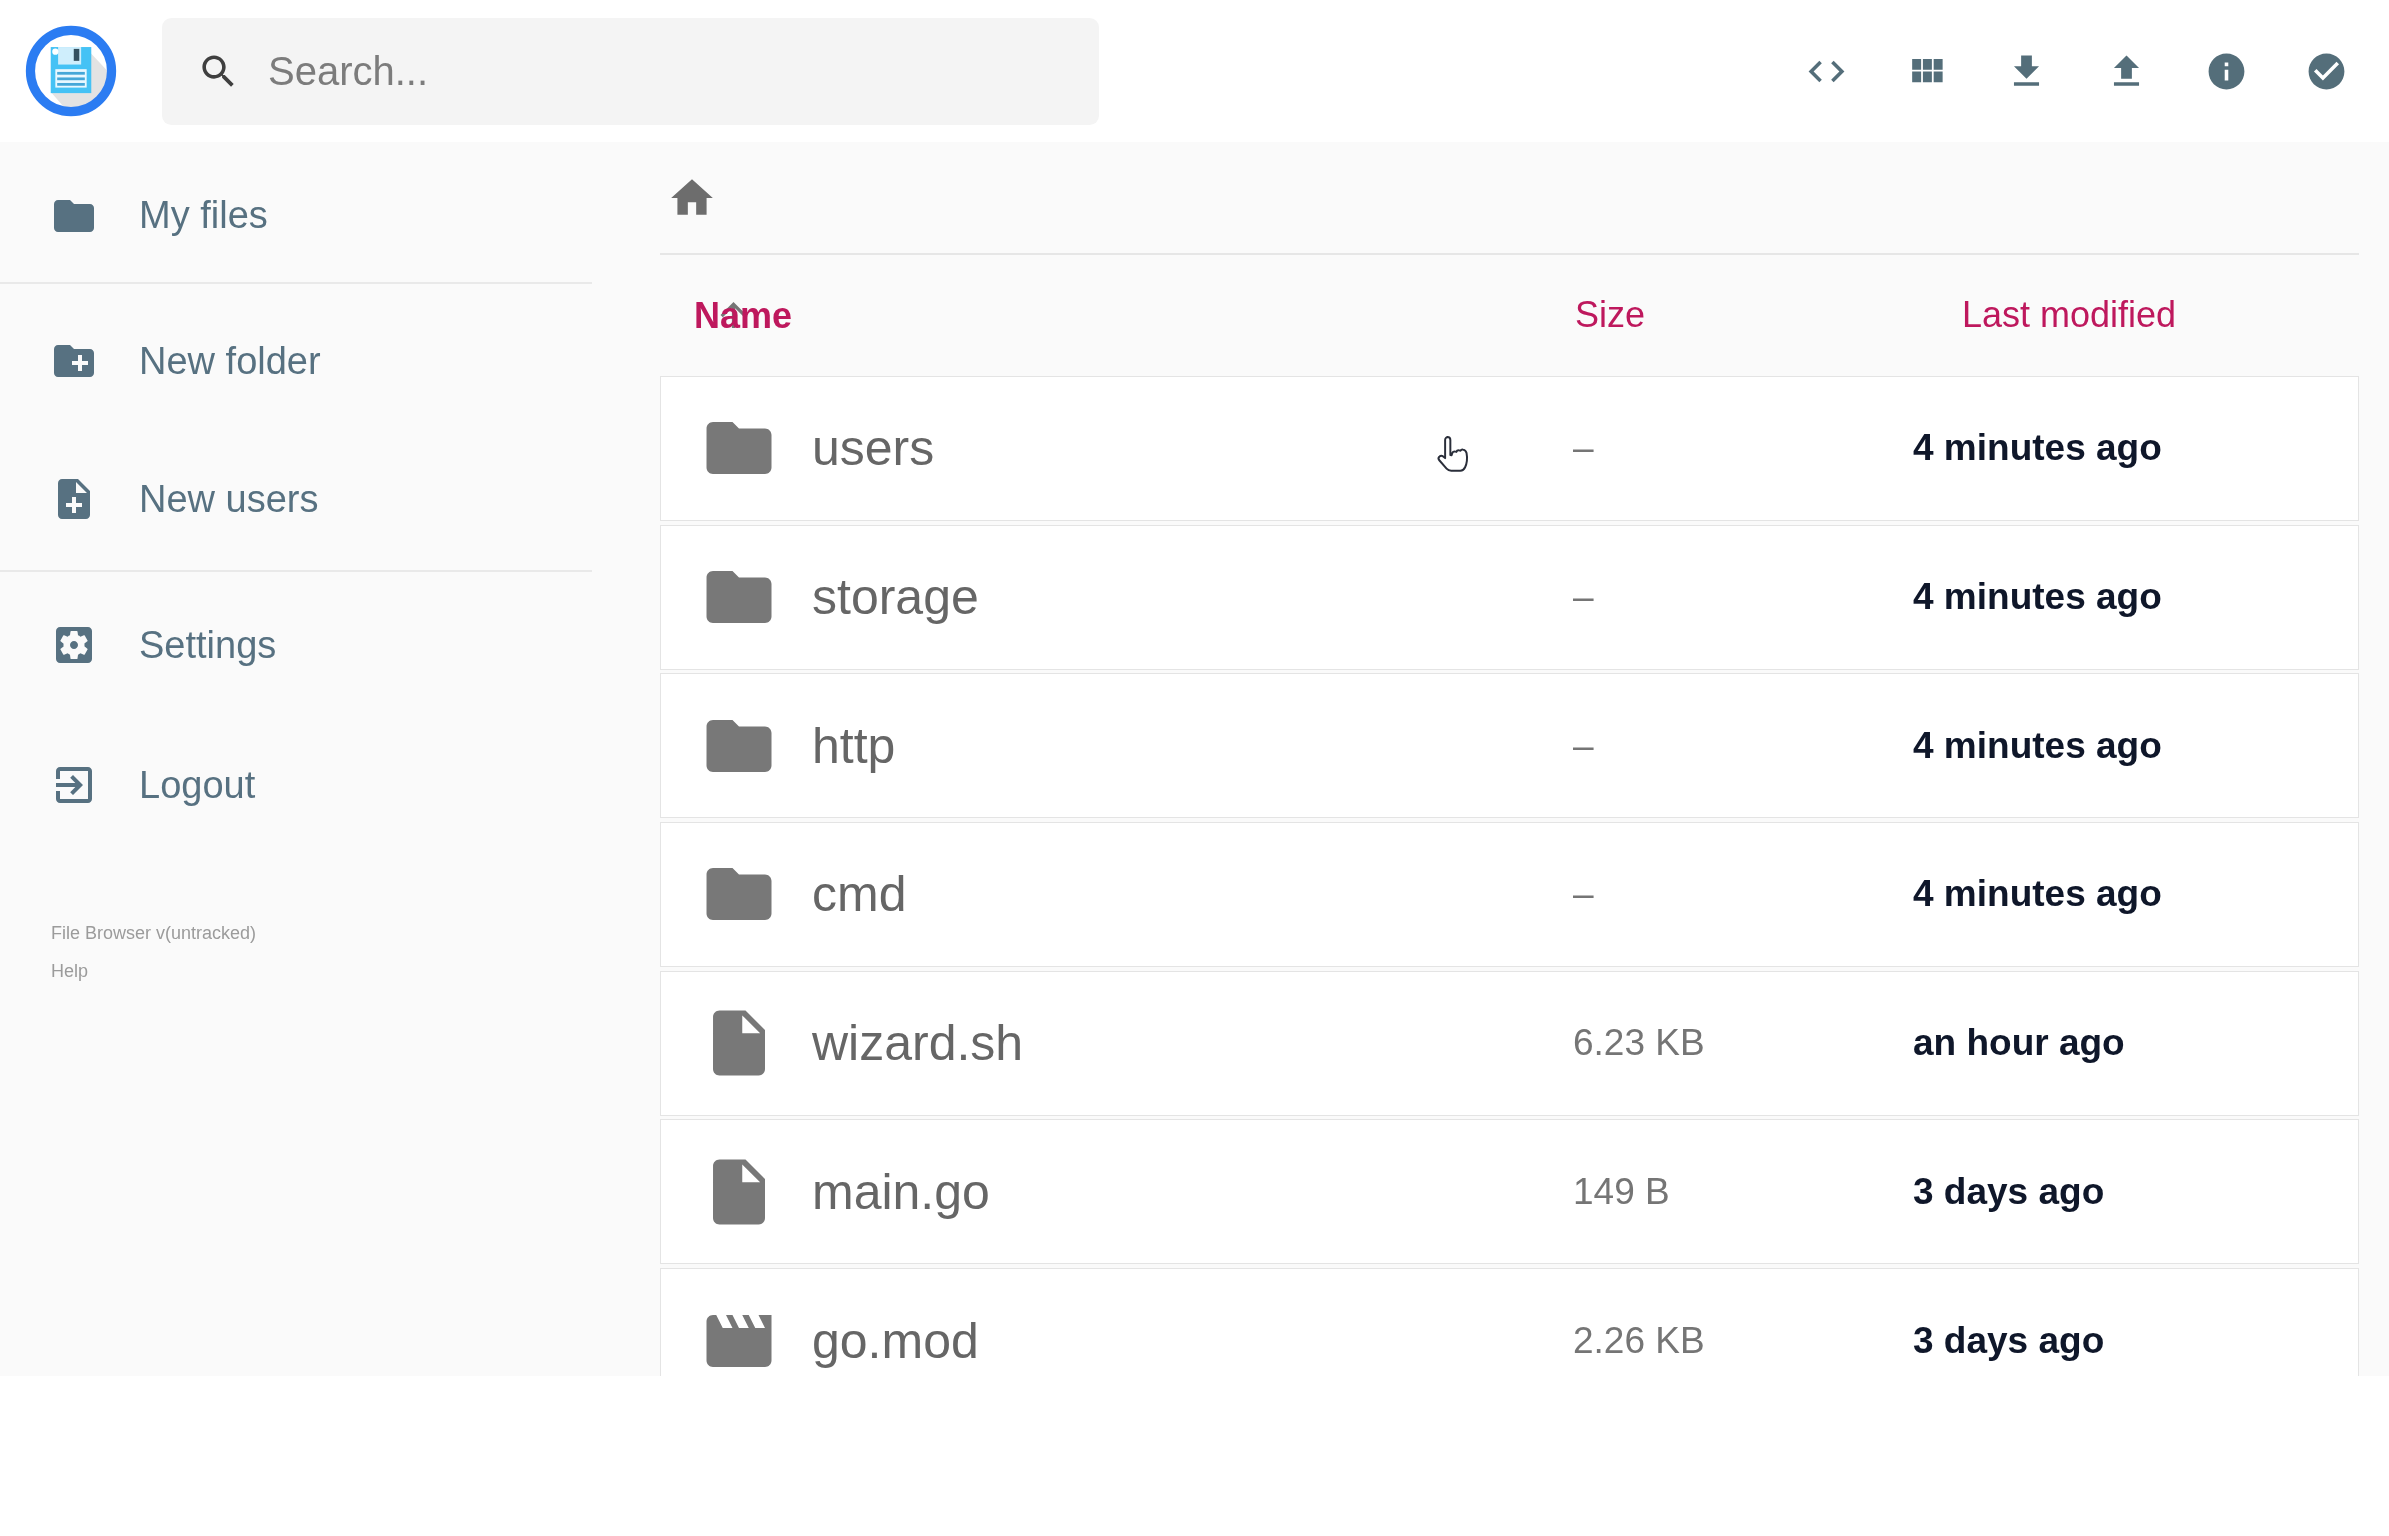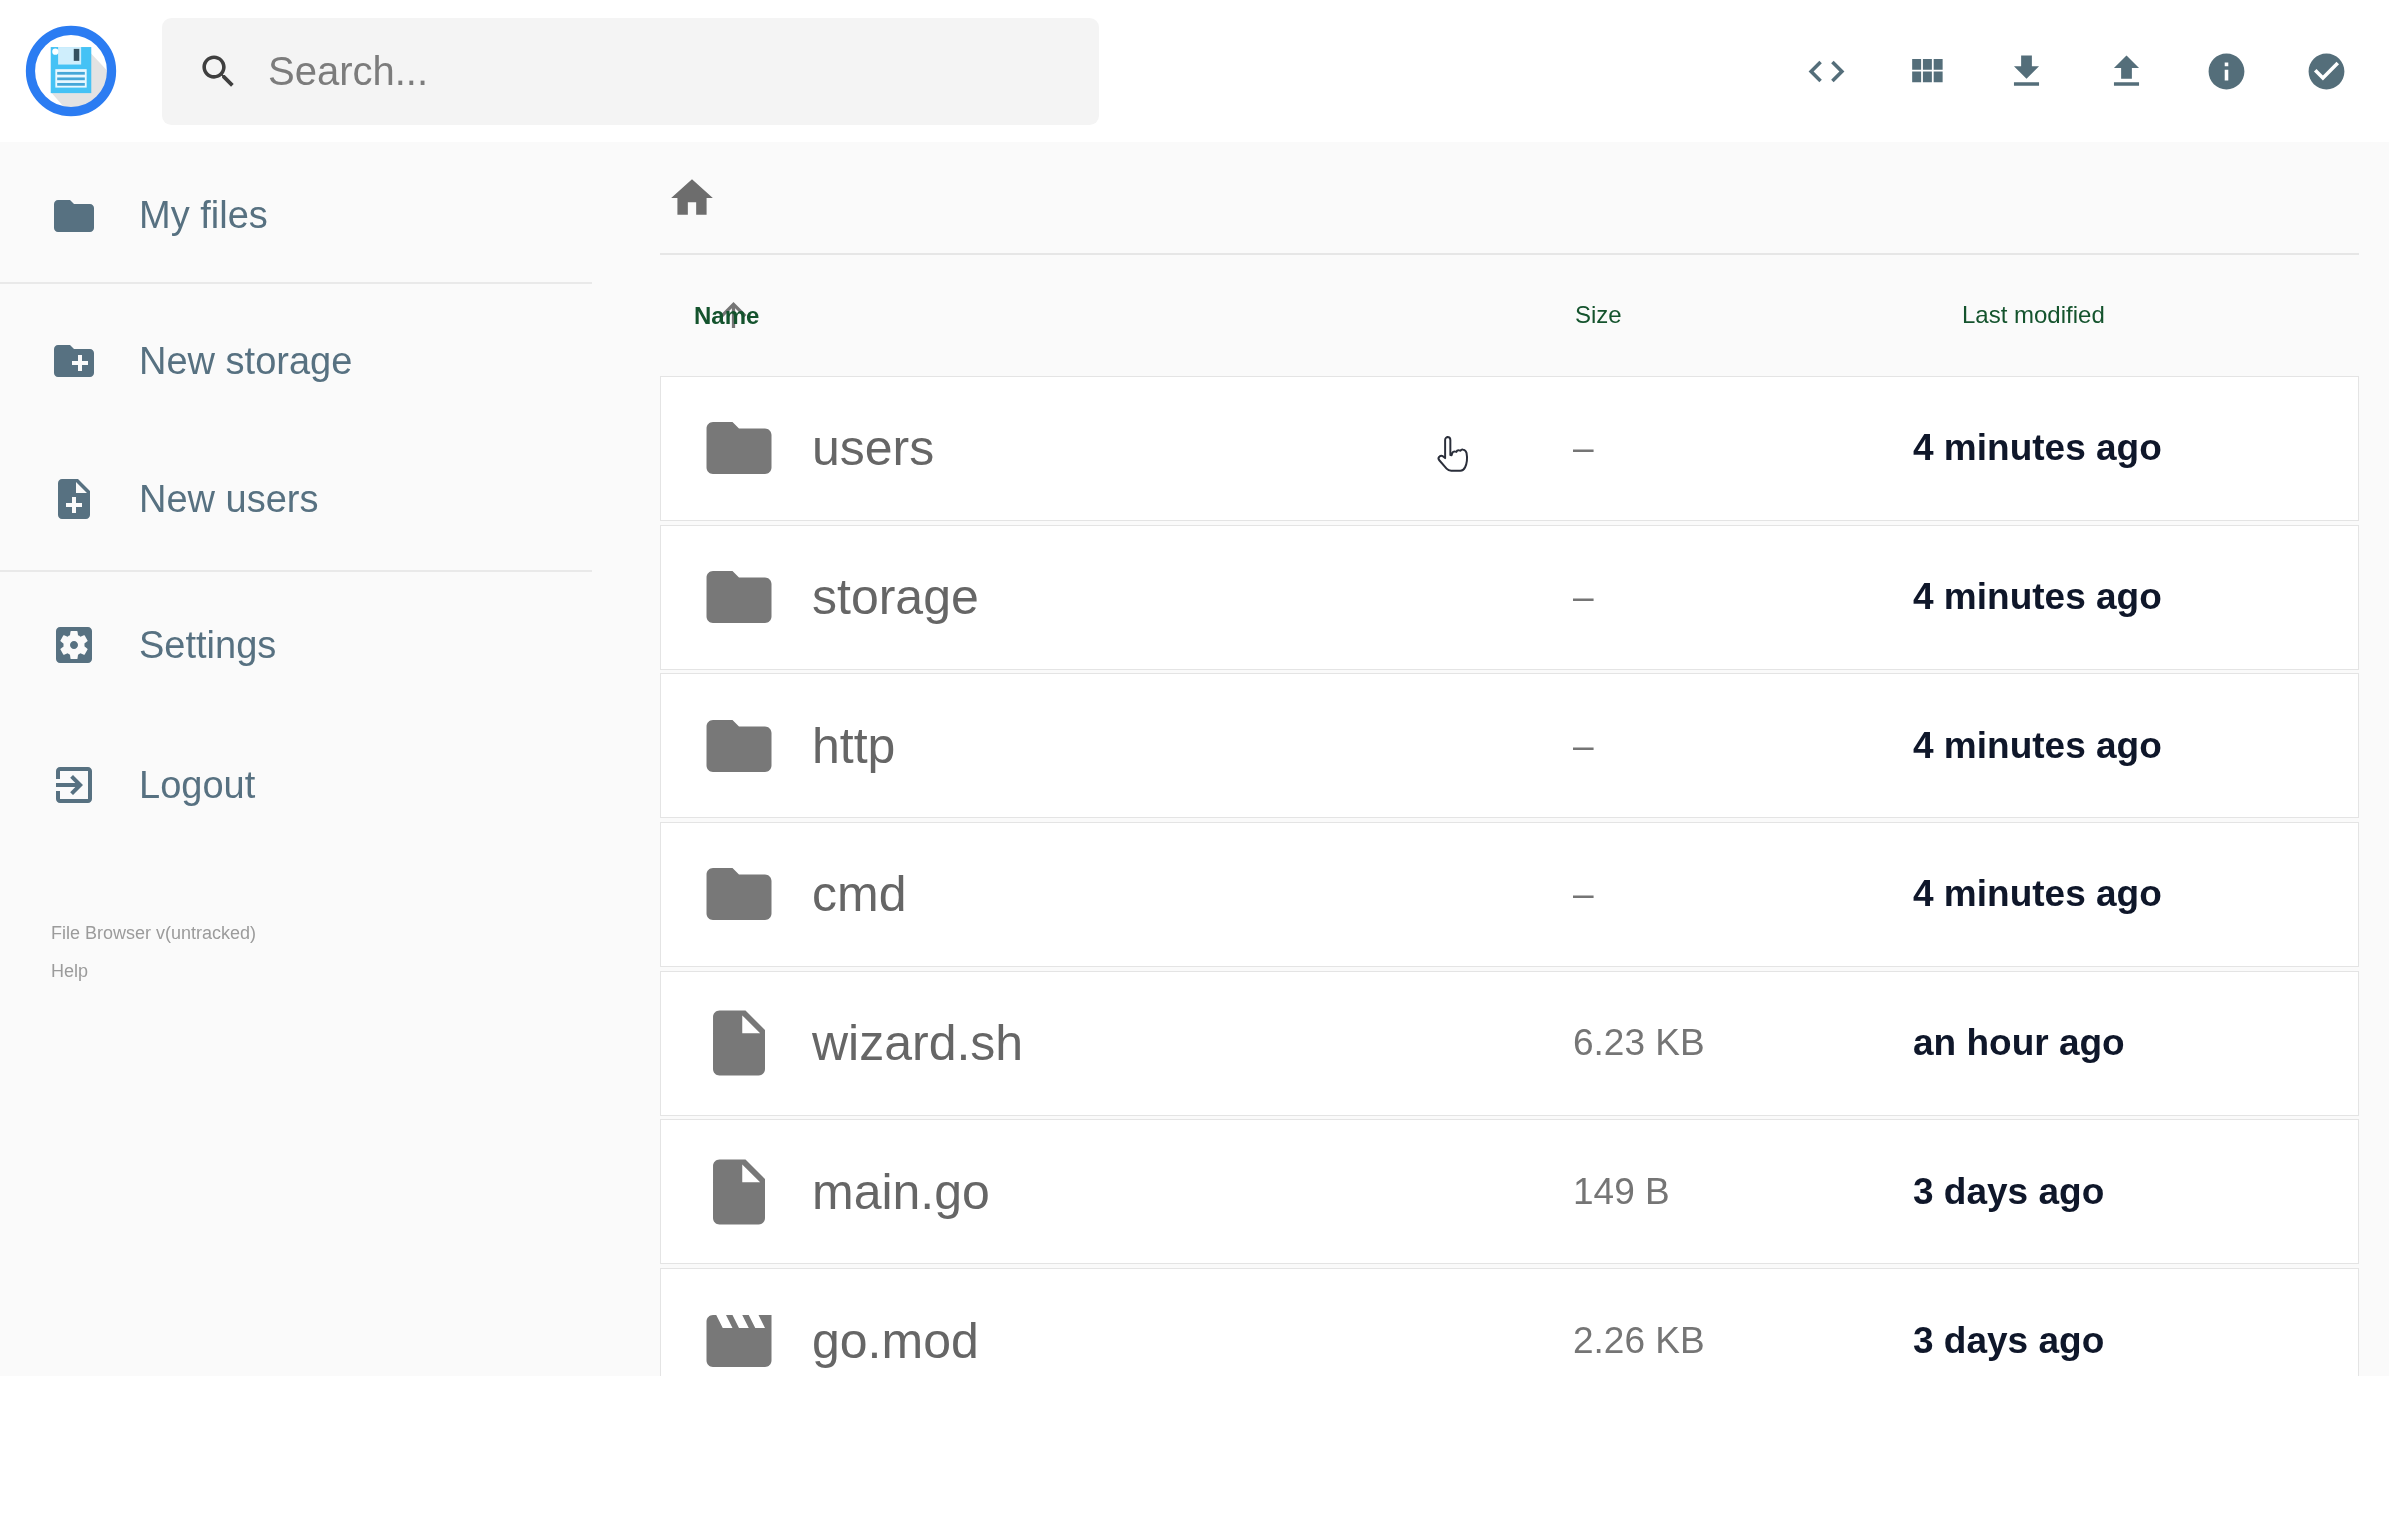--- a/index.html
+++ b/index.html
@@ -36,21 +36,21 @@
   .mi-logout  { margin-top:47px; }
   .sb-footer { margin-top:85px; margin-left:51px; font-size:18px; color:#9b9b9b; line-height:33px; }
   .sb-footer .help { display:block; margin-top:5.6px; cursor:pointer; }
 
   
   .main { flex:1; padding:0 30.5px 0 68px; }
   .breadcrumb { height:111px; display:flex; align-items:center; }
   .breadcrumb svg { width:50px; height:50px; margin-left:6.5px; fill:#6d6d6d; cursor:pointer; }
   .hdr-divider { height:1.9px; background:#e6e6e6; }
   .cols { position:relative; height:121px; }
-  .cols span { position:absolute; top:50%; transform:translateY(-50%); font-size:24px; color:#14532d; }
+  .cols span { position:absolute; top:50%; transform:translateY(-50%); font-size:36px; color:#be185d; }
   .col-name { left:34px; font-weight:bold; color:#5c5c5c !important; font-size:38px !important; display:flex; align-items:center; cursor:pointer; }
   .col-name svg { width:39px; height:39px; fill:#757575; margin-left:20.4px; }
   .col-size { left:915px; cursor:pointer; }
   .col-mod  { left:1302px; cursor:pointer; }
 
   .row { position:relative; height:145px; background:#ffffff; border:1.9px solid #e4e4e4;
          margin-bottom:3.7px; cursor:pointer; }
   .row .f-icon { position:absolute; left:39px; top:50%; transform:translateY(-50%);
                  width:78px; height:78px; fill:#787878; }
   .row .f-name { position:absolute; left:151px; top:50%; transform:translateY(-50%);
@@ -179,21 +179,21 @@
         <svg viewBox="0 0 52 52" width="48" height="48">
             <use href="#i-folder"></use>
           </svg>
         <span class="lbl">My files</span>
       </div>
       <div class="sb-divider div1"></div>
       <div class="nav-item mi-newfolder">
         <svg viewBox="0 0 52 52" width="48" height="48">
             <use href="#i-new-folder"></use>
           </svg>
-        <span class="lbl">New storage</span>
+        <span class="lbl">New folder</span>
       </div>
       <div class="nav-item mi-newfile">
         <svg viewBox="0 0 52 52" width="48" height="48">
             <use href="#i-new-file"></use>
           </svg>
         <span class="lbl">New users</span>
       </div>
       <div class="sb-divider div2"></div>
       <div class="nav-item mi-settings">
         <svg viewBox="0 0 52 52" width="48" height="48">

